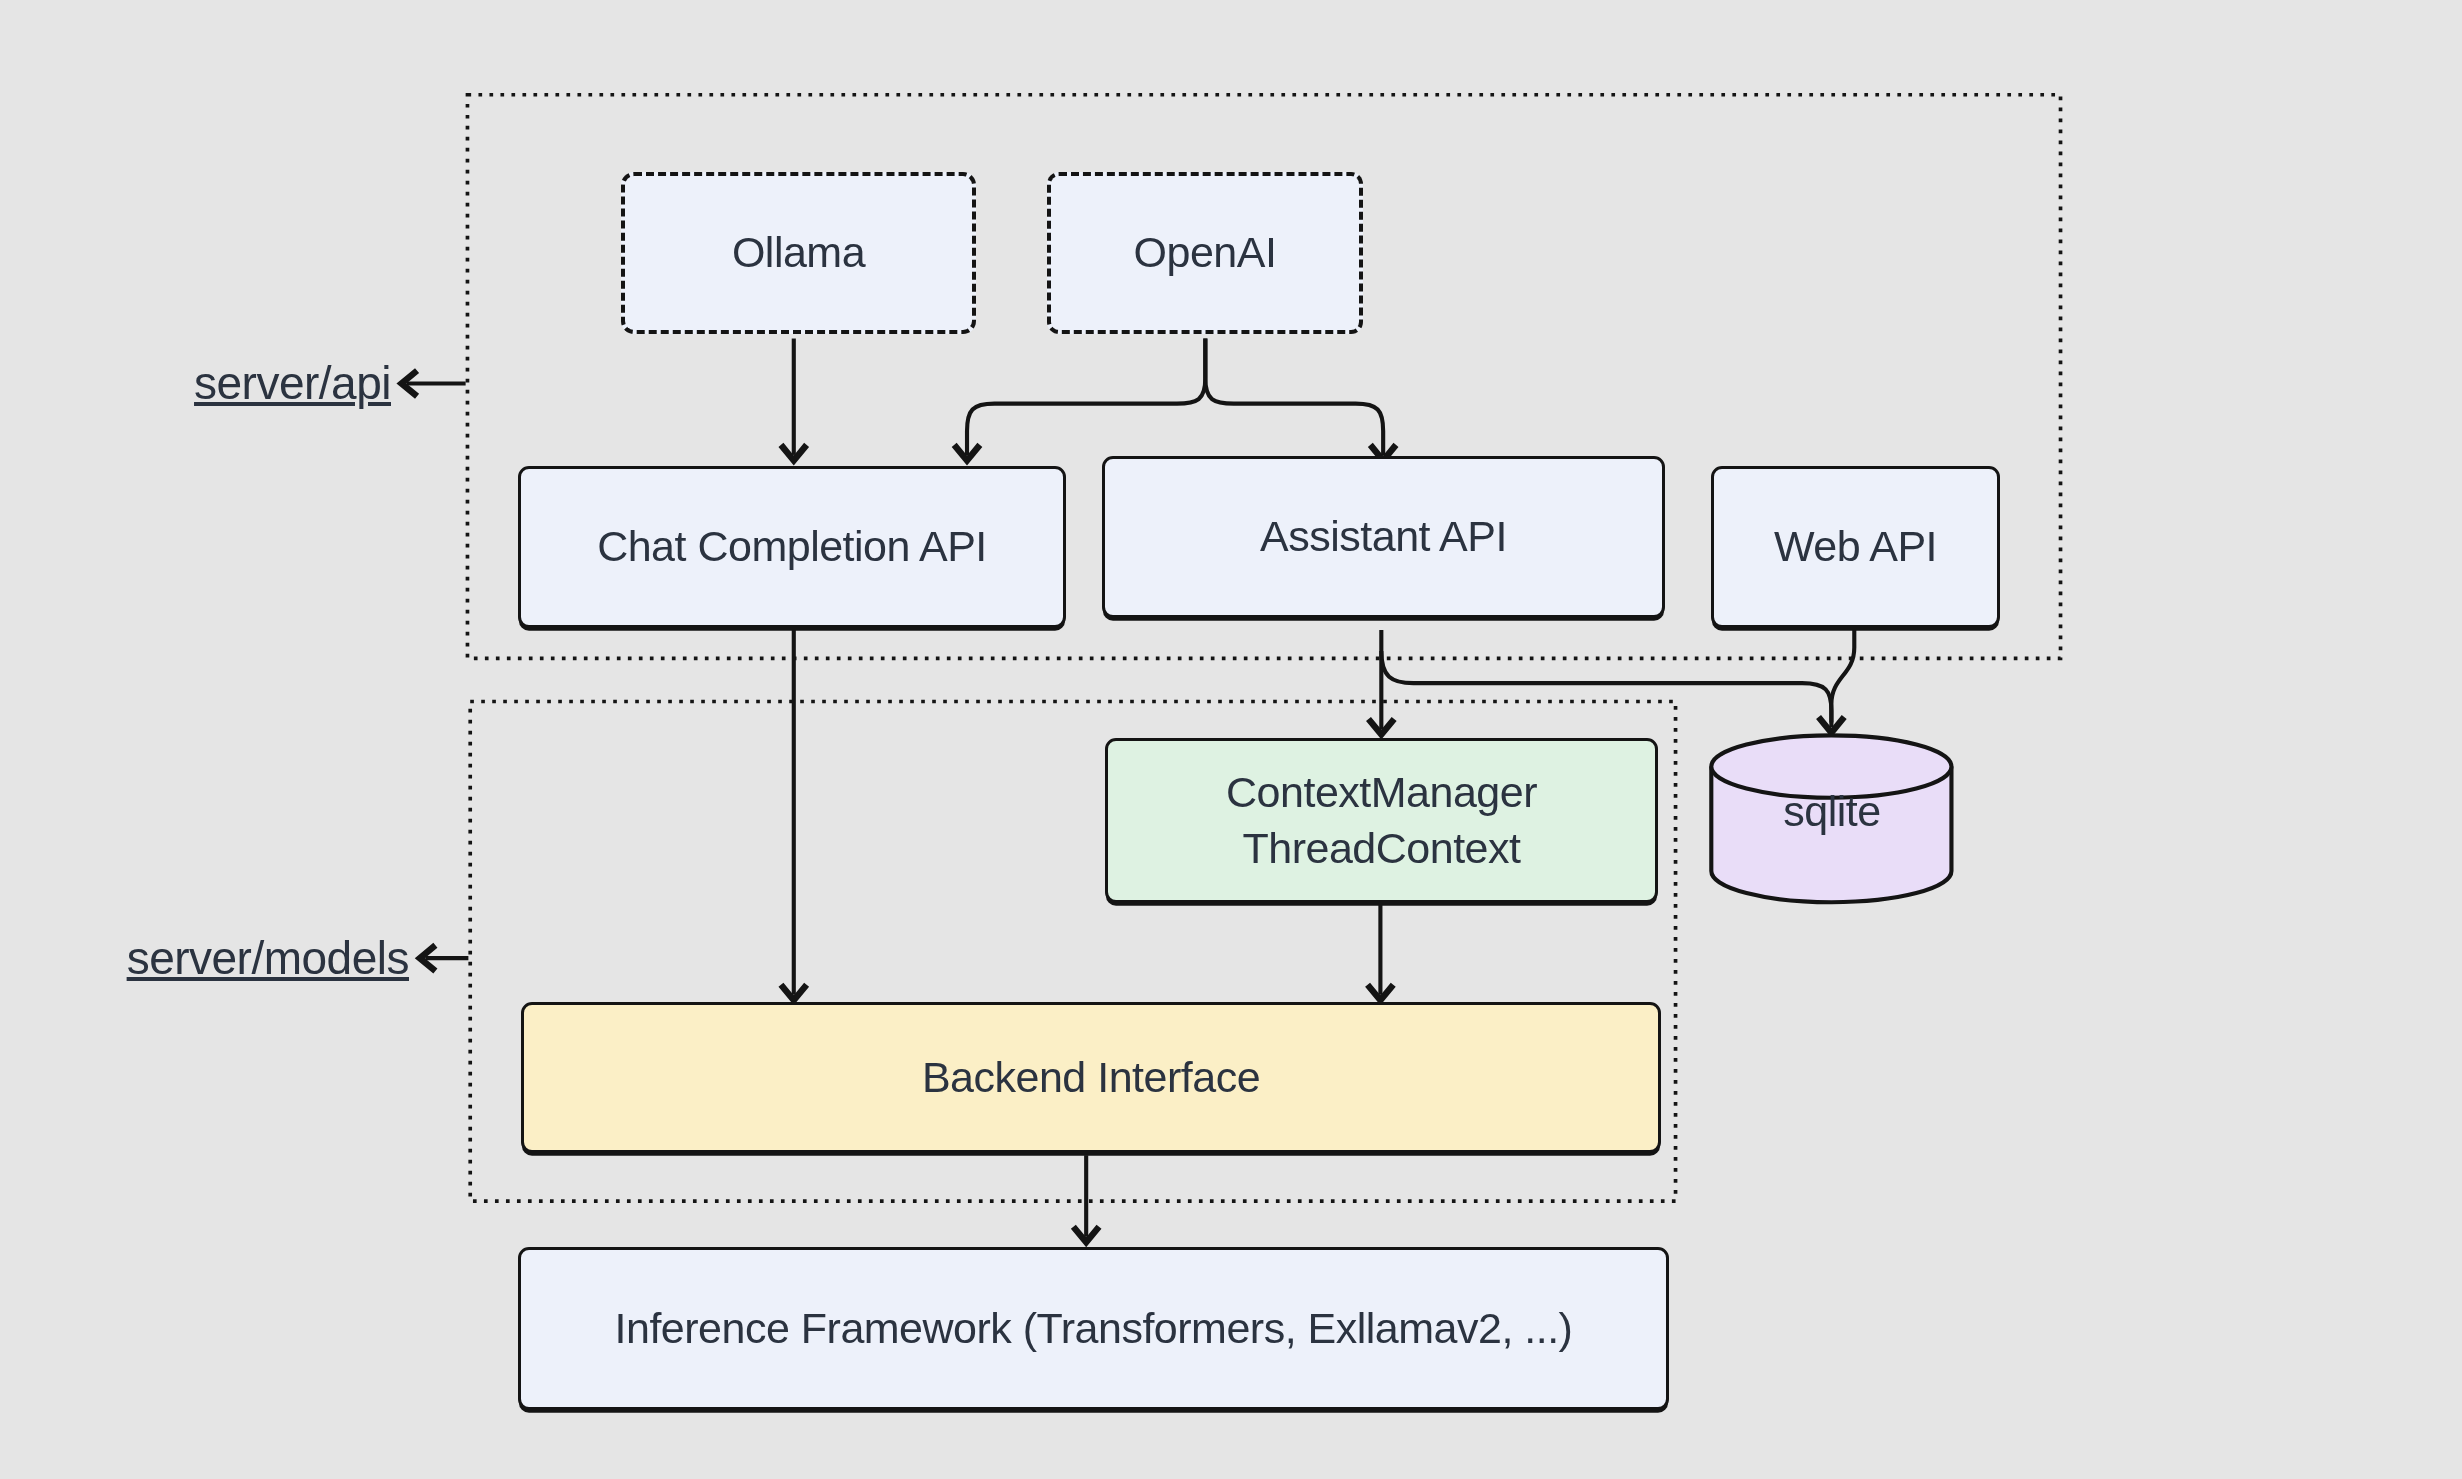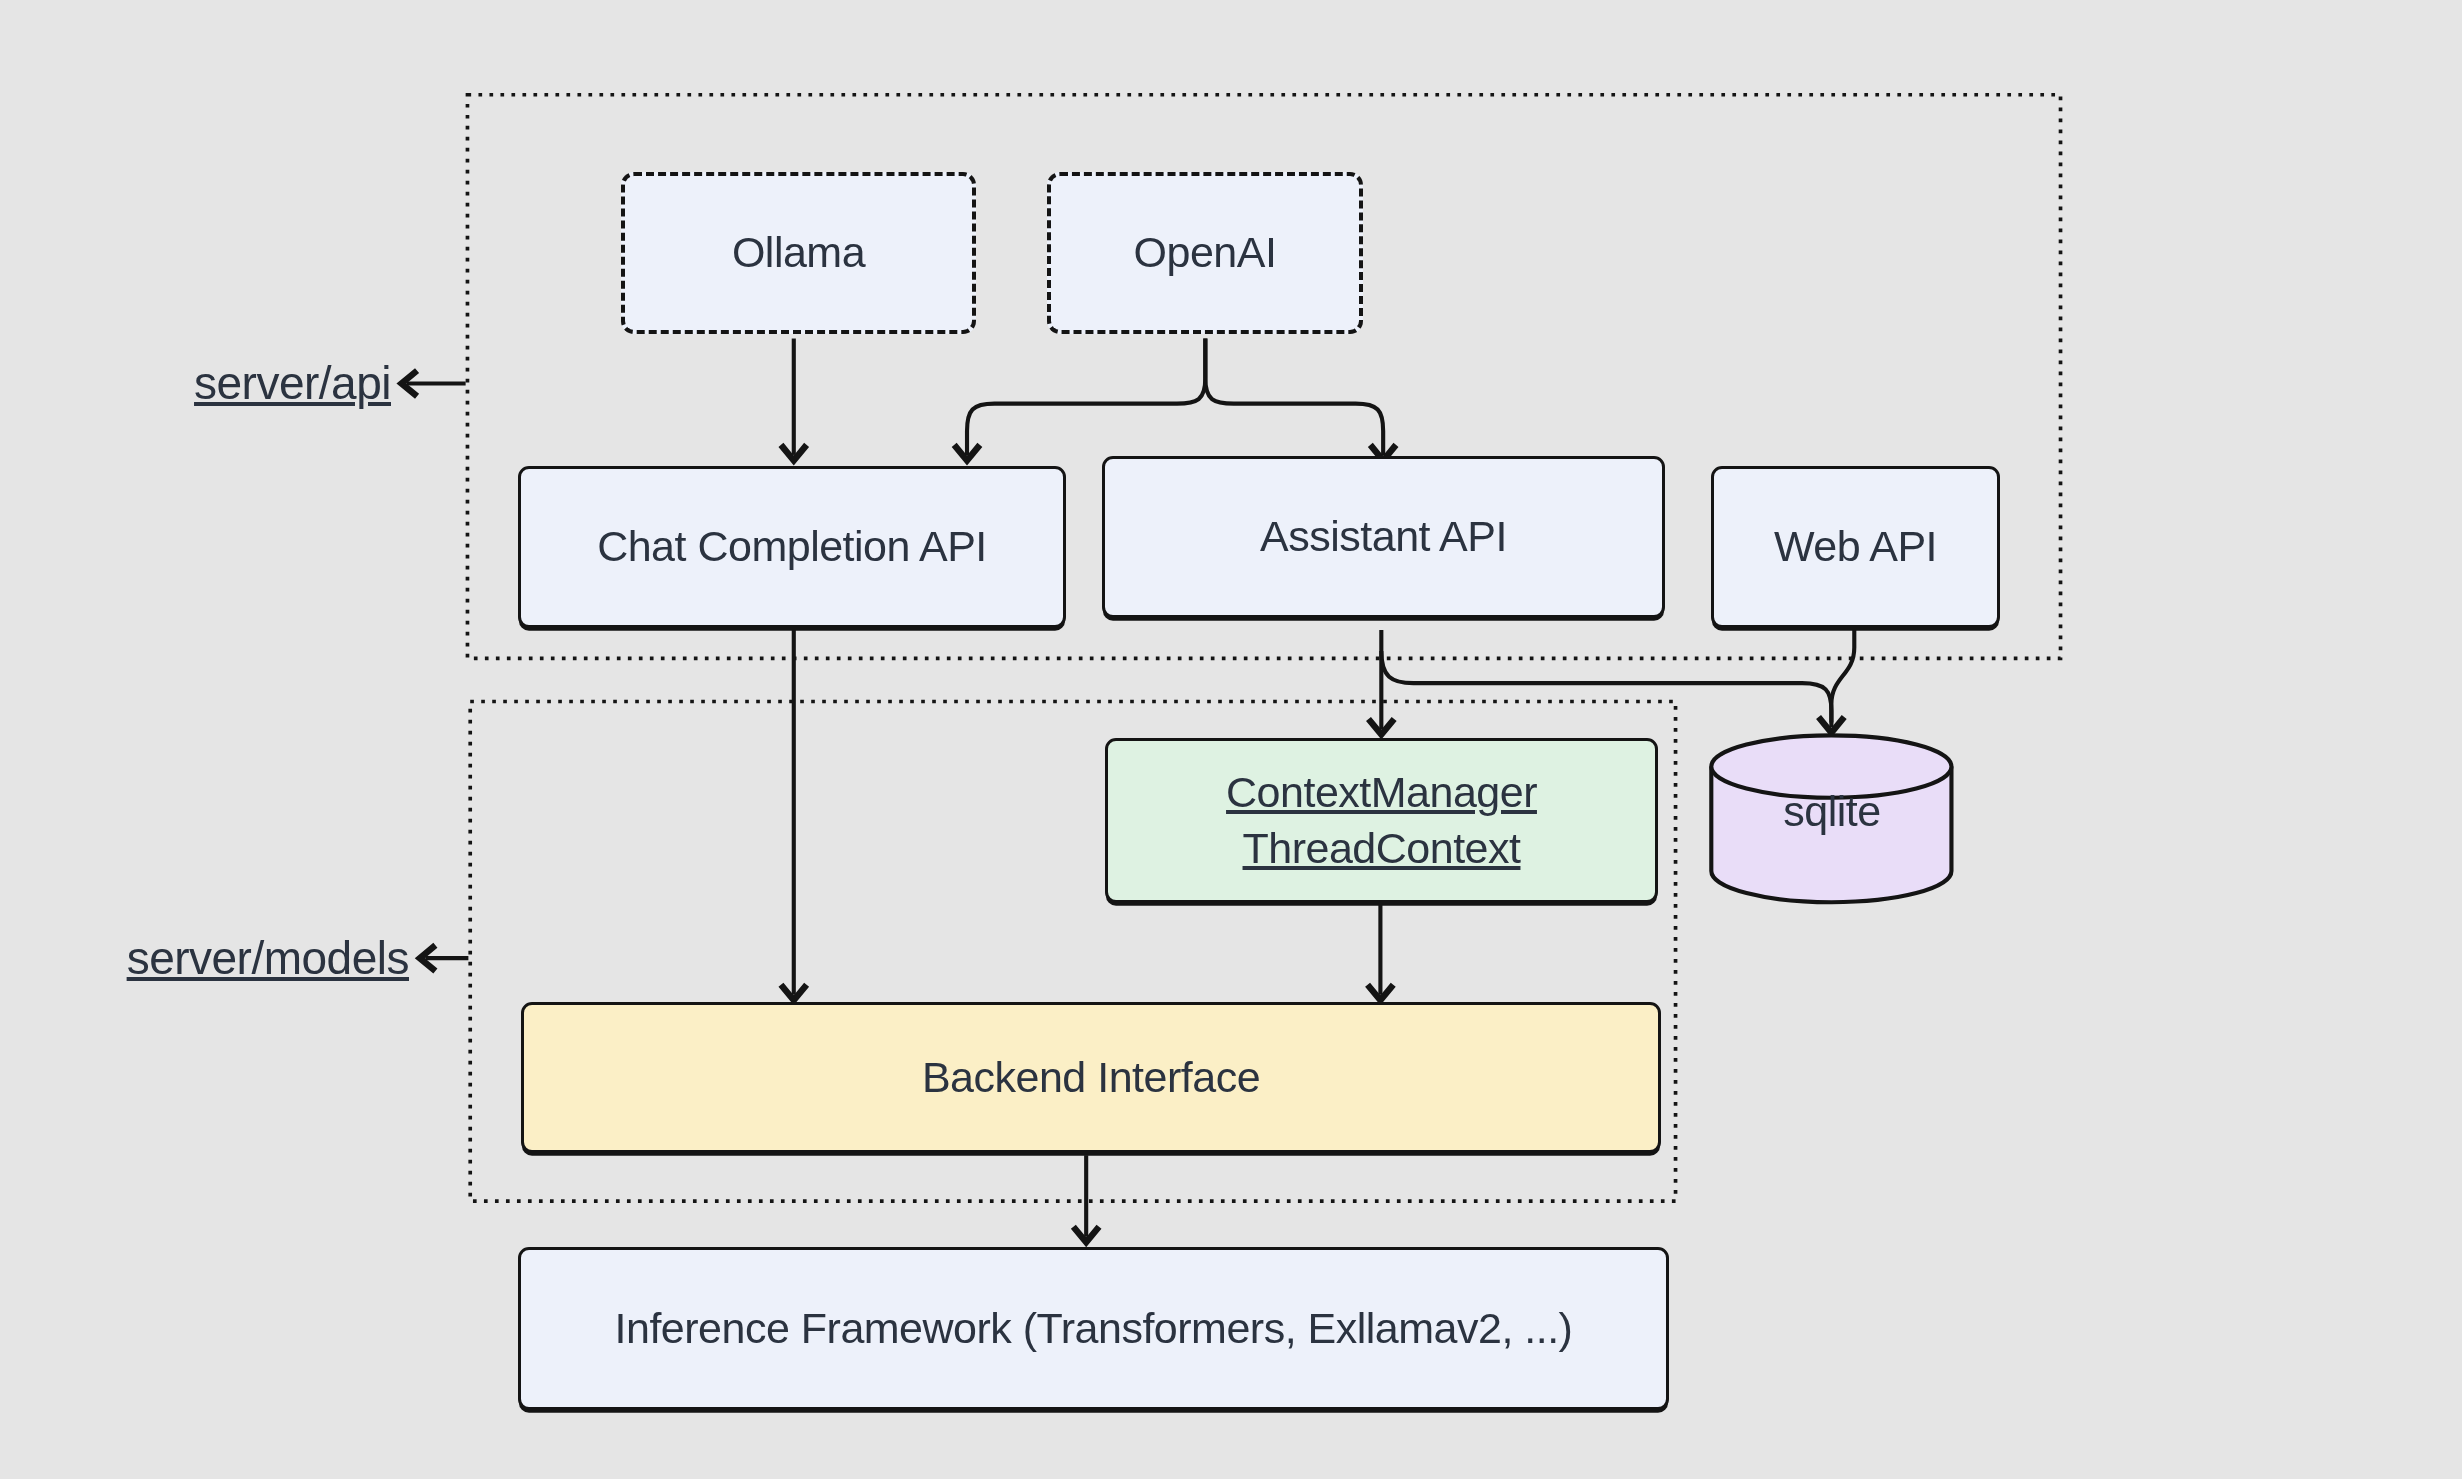--- a/index.html
+++ b/index.html
@@ -143,37 +143,37 @@
     <g>
       <path class="cyl" d="M 1867 836 L 1867 950 A 131 34 0 0 0 2129 950 L 2129 836"></path>
       <ellipse class="cyl" cx="1998" cy="836" rx="131" ry="34"></ellipse>
     </g>
   </svg>
 
   <div class="node dashed" style="left:621px; top:172px; width:355px; height:162px;">
     <span class="node-line">Ollama</span>
   </div>
 
-  <div class="node dashed" style="left:1047px; top:172px; width:316px; height:162px;">
+  <div class="node dashed" style="left:1047px; top:172px; width:316px; height:162px;border-radius:12px;">
     <span class="node-line">OpenAI</span>
   </div>
 
   <div class="node" style="left:518px; top:466px; width:548px; height:162px;">
     <span class="node-line">Chat Completion API</span>
   </div>
 
   <div class="node" style="left:1102px; top:456px; width:563px; height:162px;">
     <span class="node-line">Assistant API</span>
   </div>
 
   <div class="node" style="left:1711px; top:466px; width:289px; height:162px;">
     <span class="node-line">Web API</span>
   </div>
 
-  <div class="node green" style="left:1105px; top:738px; width:553px; height:165px;text-decoration:underline;">
+  <div class="node green" style="left:1105px; top:738px; width:553px; height:165px;">
     <span class="node-line">ContextManager</span>
     <span class="node-line">ThreadContext</span>
   </div>
 
   <div class="node yellow" style="left:521px; top:1002px; width:1140px; height:151px;text-align:center;">
     <span class="node-line">Backend Interface</span>
   </div>
 
   <div class="node" style="left:518px; top:1247px; width:1151px; height:163px;">
     <span class="node-line">Inference Framework (Transformers, Exllamav2, ...)</span>

